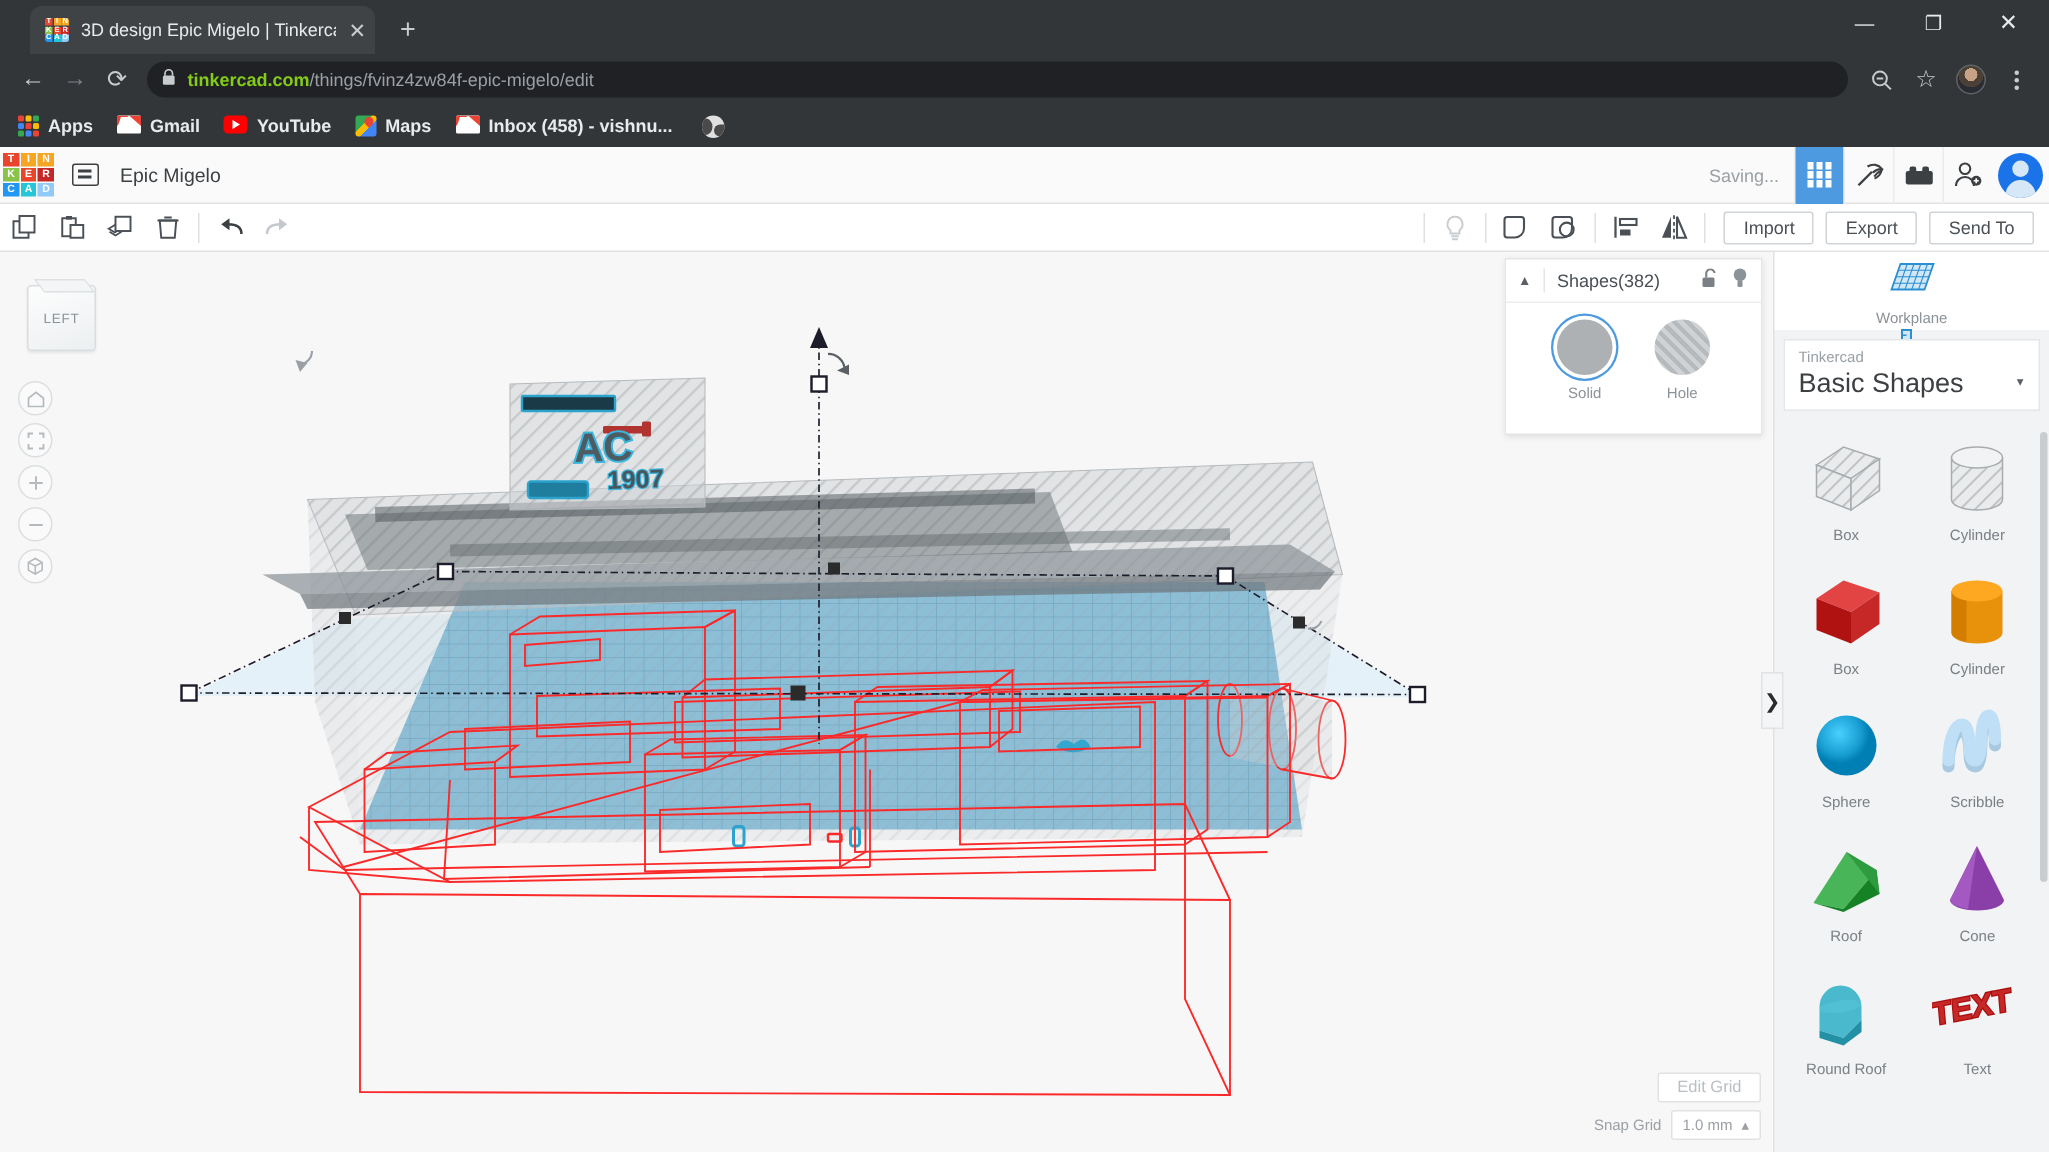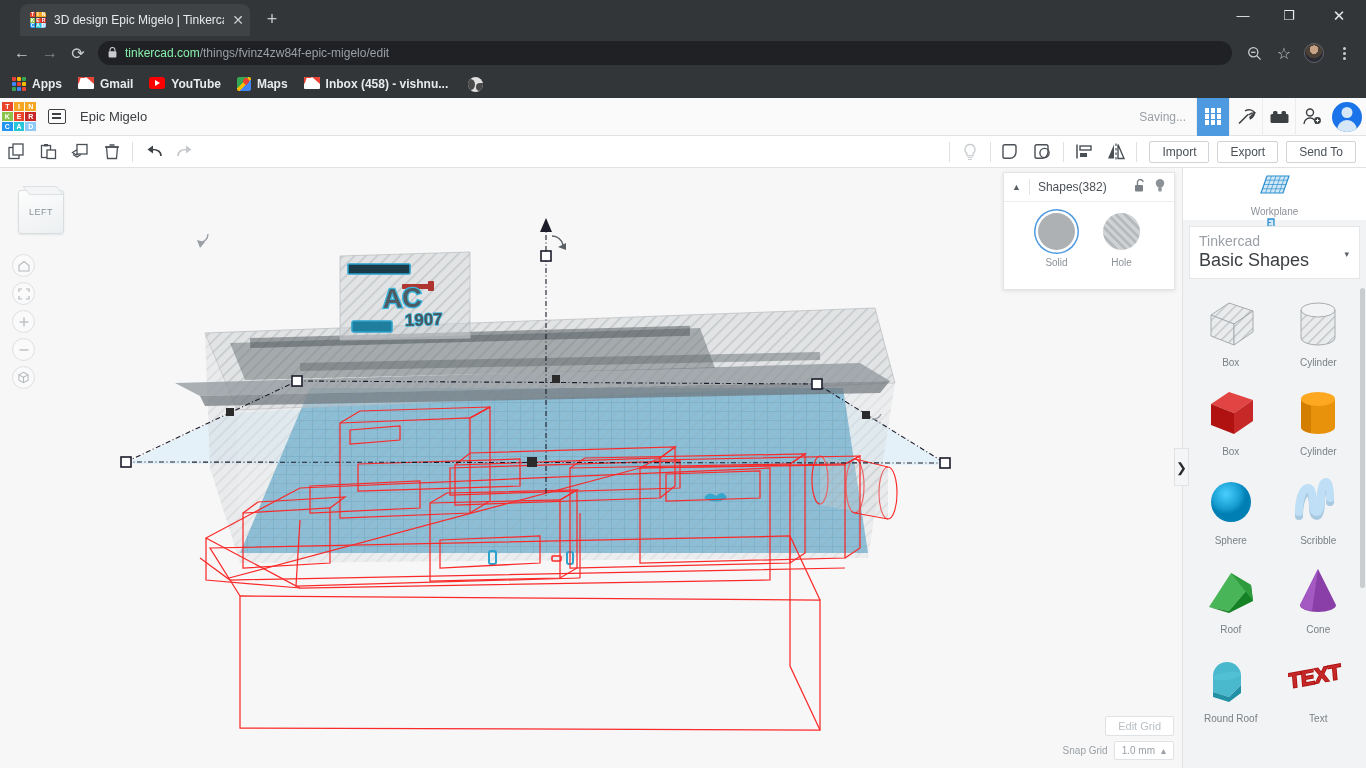--- a/index.html
+++ b/index.html
@@ -50,21 +50,21 @@
     width: 28px; height: 28px; color: #c9ccce; font-size: 16px;
     display: flex; align-items: center; justify-content: center; cursor: pointer;
   }
   .navicon.dim { color: #7e8285; }
   .omnibox {
     flex: 1; height: 24px; background: #202124; border-radius: 12px;
     margin: 0 8px 0 6px; display: flex; align-items: center; padding: 0 10px; gap: 8px;
   }
   .lock { color: #c9ccce; font-size: 10px; }
   .url { font-size: 12px; color: #9aa0a6; white-space: nowrap; }
-  .url b { color: #86efac; font-weight: normal; text-align: center; }
+  .url b { color: #84cc16; font-weight: bold; text-align: center; }
   .omni-right { display: flex; align-items: center; gap: 2px; }
   .avatar-sm {
     width: 20px; height: 20px; border-radius: 50%;
     background: radial-gradient(circle at 50% 32%, #c8a284 0 28%, #4a4036 29% 55%, #2b2b33 56% 100%);
     border: 1px solid #5f6368;
   }
   .dots { color: #c9ccce; font-size: 13px; letter-spacing: 0; line-height: 4px;
     display: flex; flex-direction: column; align-items: center; }
   .dots span { display: block; width: 3px; height: 3px; border-radius: 50%;
     background: #c9ccce; margin: 1px 0; }
@@ -218,21 +218,21 @@
     position: absolute; left: 1182px; top: 168px; width: 184px; height: 600px;
     background: #f2f3f4; border-left: 1px solid #e2e2e2; overflow: hidden;
   }
   .tools-row { height: 52px; background: #fff; display: flex; padding-top: 5px; flex-direction: column; }
   .tool { flex: 1; text-align: center; cursor: pointer; }
   .tool-lbl { font-size: 10px; color: #8b9298; margin-top: 2px; display: block; }
   .cat-box {
     margin: 6px 6px 0; background: #fff; border: 1px solid #e4e6e8;
     padding: 6px 9px 7px; position: relative; cursor: pointer;
   }
-  .cat-sub { font-size: 14px; color: #9aa0a6; }
+  .cat-sub { font-size: 10px; color: #9aa0a6; }
   .cat-name { font-size: 18px; color: #3c4043; margin-top: 1px; }
   .cat-caret { position: absolute; right: 10px; top: 22px; color: #5a6066; font-size: 9px; }
   .shapes-grid {
     margin-top: 8px; display: grid; grid-template-columns: 1fr 1fr;
     row-gap: 14px; padding: 6px 4px 0;
   }
   .shape-cell { text-align: center; cursor: pointer; }
   .shape-art { height: 62px; display: flex; align-items: center; justify-content: center; }
   .shape-lbl { font-size: 10px; color: #7a8086; display: block; margin-top: 2px; }
   .scrollbar {

